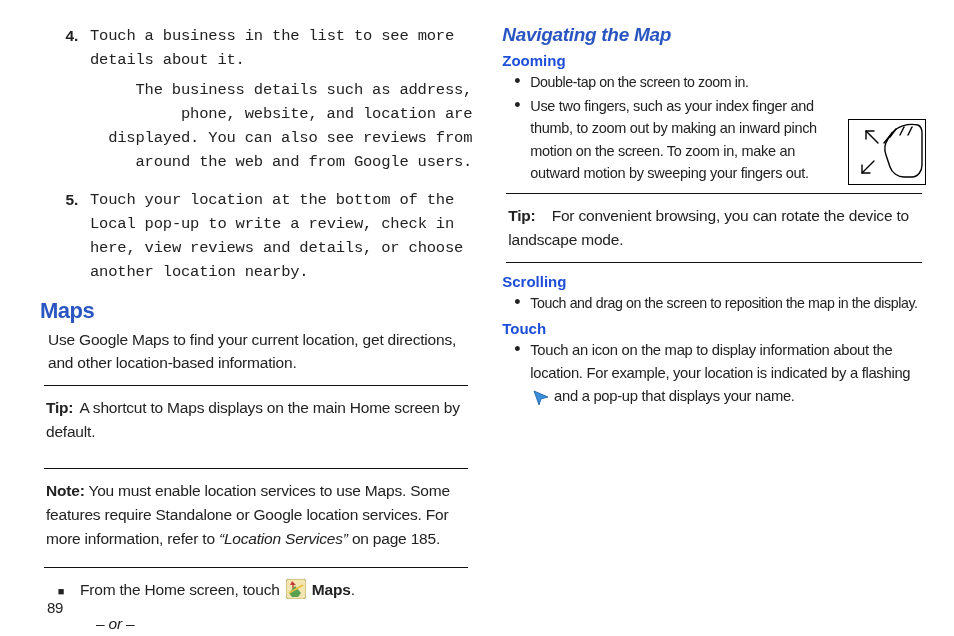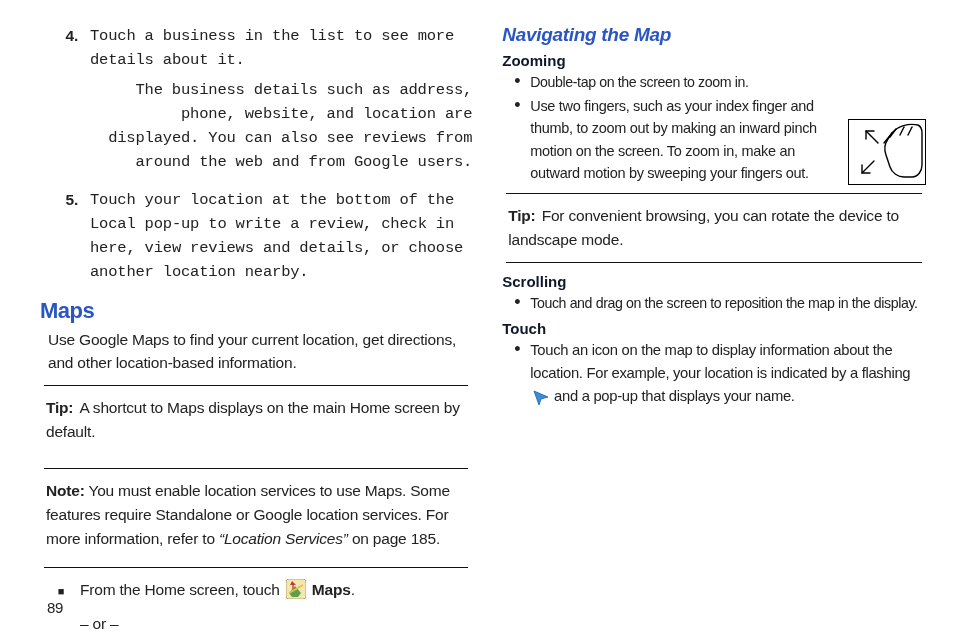--- a/index.html
+++ b/index.html
@@ -53,21 +53,21 @@
   }
   .h-nav {
     color: #2a56c1;
     font-style: italic;
     font-weight: bold;
     font-size: 19px;
     margin-bottom: 4px;
     letter-spacing: -0.3px;
   }
   .h-sub {
-    color: #0f172a;
+    color: #1d4ed8;
     font-weight: bold;
     font-size: 15px;
     margin: 6px 0 2px 0;
   }
 
   .body-text {
     font-size: 15.5px;
     line-height: 1.5;
     letter-spacing: -0.2px;
     margin: 2px 8px 10px 8px;
@@ -90,21 +90,22 @@
     font-size: 15.5px;
     line-height: 1.55;
     letter-spacing: -0.2px;
     margin: 10px 0 4px 16px;
   }
   .bullet-block .dot {
     width: 10px; text-align: center; font-size: 11px; padding-top: 5px;
   }
   .bullet-block .bb-body { flex: 1; }
   .bullet-block .or {
-    margin: 6px 0;
+    margin: 6px 16px;
+    font-style: italic;
   }
   .bullet-block .line2 {
     margin-top: 21px;
   }
   .icon {
     display: inline-block;
     vertical-align: -4px;
     margin: 0 2px;
   }
   .bold { font-weight: bold; }
@@ -262,21 +263,21 @@
               </svg>
             </div>
           </div>
         </div>
       </div>
     </div>
 
     <hr class="rule" style="margin-top:8px;">
     <div class="tip">
       <span class="lbl">Tip:</span>
-      <span style="margin-left:2px;">For convenient browsing, you can rotate the device to landscape mode.</span>
+      <span style="margin-left:12px;">For convenient browsing, you can rotate the device to landscape mode.</span>
     </div>
     <hr class="rule">
 
     <div class="h-sub" style="margin-top:10px;">Scrolling</div>
     <div class="rc-bullets">
       <div class="rc-item">
         <div class="dot">•</div>
         <div class="body tight">Touch and drag on the screen to reposition the map in the display.</div>
       </div>
     </div>

